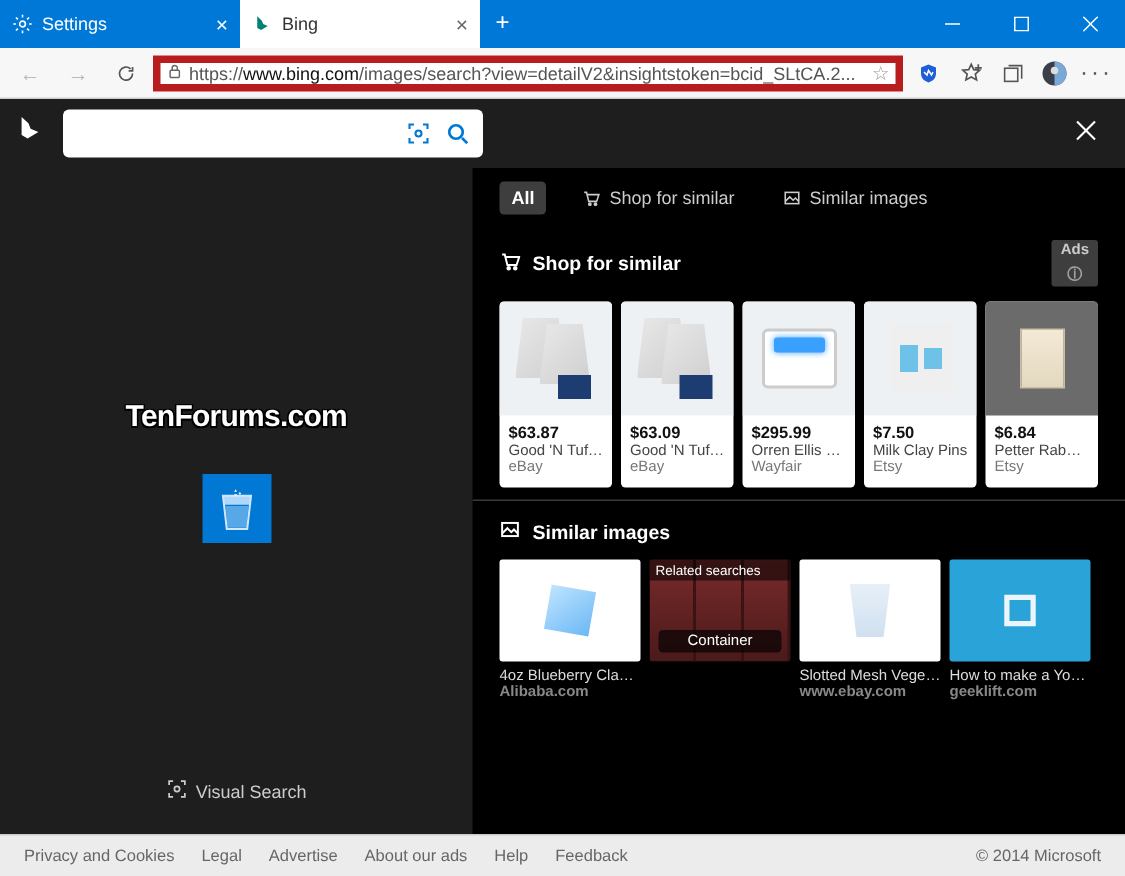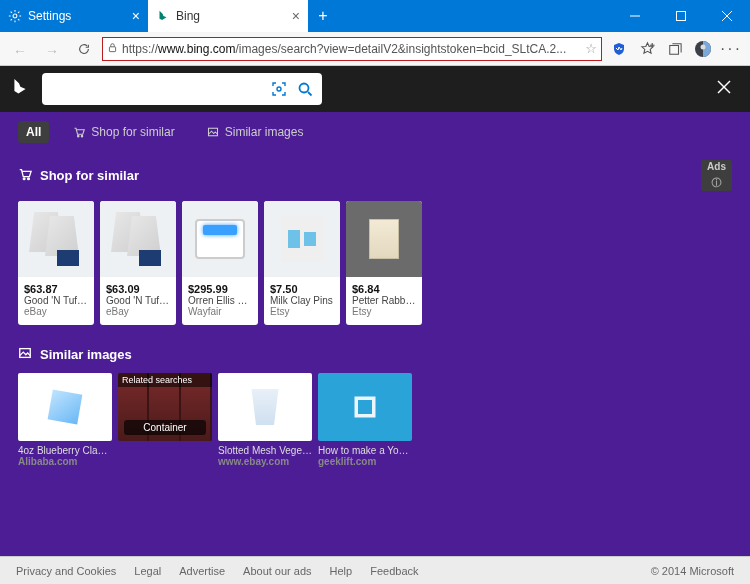--- a/index.html
+++ b/index.html
@@ -1,35 +1,35 @@
 <!DOCTYPE html>
 <html><head>
 <meta charset="utf-8">
 <style>
   * { box-sizing: border-box; margin: 0; padding: 0; font-family: "Segoe UI", Arial, sans-serif; }
   body { width: 750px; height: 584px; background: #1a1a1a; overflow: hidden; position: relative; }
 
   
   .titlebar { height: 32px; background: #0078d7; display: flex; align-items: stretch; }
   .tab { display: flex; align-items: center; gap: 6px; padding: 0 8px; font-size: 12px; color: #fff; min-width: 0; }
-  .tab.inactive { width: 148px; background: #0078d7; }
+  .tab.inactive { width: 160px; background: #0078d7; }
   .tab.active { width: 160px; background: #fff; color: #333; }
   .tab .icon { width: 14px; height: 14px; display: flex; align-items: center; justify-content: center; flex-shrink: 0; }
   .tab .label { flex: 1; white-space: nowrap; overflow: hidden; text-overflow: ellipsis; }
   .tab .close { font-size: 14px; cursor: pointer; flex-shrink: 0; }
   .newtab { width: 30px; display: flex; align-items: center; justify-content: center; color: #fff; font-size: 16px; cursor: pointer; }
   .titlebar-spacer { flex: 1; }
   .winbtns { display: flex; }
   .winbtn { width: 46px; display: flex; align-items: center; justify-content: center; color: #fff; cursor: pointer; }
 
   
   .addrbar { height: 34px; background: #f7f7f7; border-bottom: 1px solid #ccc; display: flex; align-items: center; gap: 4px; padding: 0 6px; }
   .addrbtn { width: 28px; height: 28px; display: flex; align-items: center; justify-content: center; color: #555; cursor: pointer; font-size: 14px; }
   .addrbtn.disabled { color: #bbb; cursor: default; }
-  .urlbox { flex: 1; height: 24px; background: #fff; border: 1px solid #b91c1c; display: flex; align-items: center; font-size: 12px; color: #666; padding: 0 4px; gap: 4px; overflow: hidden; }
+  .urlbox { flex: 1; height: 24px; background: #fff; border: 5px solid #b91c1c; display: flex; align-items: center; font-size: 12px; color: #666; padding: 0 4px; gap: 4px; overflow: hidden; }
   .urlbox .lock { color: #666; }
   .urlbox .urltext { flex: 1; white-space: nowrap; overflow: hidden; text-overflow: ellipsis; color: #555; }
   .urlbox .urltext .domain { color: #111; }
   .addricons { display: flex; align-items: center; gap: 2px; }
   .addricon { width: 26px; height: 26px; display: flex; align-items: center; justify-content: center; cursor: pointer; }
 
   
   .bingheader { height: 46px; background: #1e1e1e; display: flex; align-items: center; padding: 0 12px; gap: 10px; }
   .binglogo { color: #fff; font-weight: bold; font-size: 20px; width: 20px; }
   .searchbox { width: 280px; height: 32px; background: #fff; border-radius: 4px; display: flex; align-items: center; padding: 0 6px; gap: 4px; }
@@ -39,21 +39,21 @@
   .bigclose { color: #fff; font-size: 18px; cursor: pointer; padding: 6px; }
 
   
   .content { display: flex; height: calc(584px - 32px - 34px - 46px - 28px); background: #1e1e1e; }
   .leftpane { width: 315px; display: flex; flex-direction: column; align-items: center; justify-content: center; position: relative; }
   .watermark { position: absolute; top: 155px; color: #fff; font-weight: 900; font-size: 20px; font-family: Arial, sans-serif; text-shadow: 1px 1px 0 #000, -1px -1px 0 #000, 1px -1px 0 #000, -1px 1px 0 #000; letter-spacing: -0.5px; }
   .recycle { width: 46px; height: 46px; background: #0078d4; display: flex; align-items: center; justify-content: center; margin-top: 10px; }
   .recycle svg { width: 34px; height: 34px; }
   .vsearch { position: absolute; bottom: 20px; color: #ccc; font-size: 12px; display: flex; align-items: center; gap: 6px; cursor: pointer; }
 
-  .rightpane { flex: 1; background: #4c1d95; overflow: hidden; padding: 0; }
+  .rightpane { flex: 1; background: #000000; overflow: hidden; padding: 0; }
   .tabs { height: 40px; display: flex; align-items: center; gap: 16px; padding: 0 18px; font-size: 12px; }
   .tabs .t { color: #ccc; cursor: pointer; display: flex; align-items: center; gap: 6px; padding: 4px 8px; border-radius: 3px; }
   .tabs .t.active { background: #3e3e3e; color: #fff; font-weight: 600; }
   .tabs .t .ti { width: 12px; height: 12px; }
 
   .section { padding: 8px 18px; }
   .sechead { display: flex; align-items: center; gap: 8px; color: #fff; font-size: 13px; font-weight: 600; margin-bottom: 10px; }
   .sechead .spacer2 { flex: 1; }
   .ads { background: #3e3e3e; color: #ccc; font-size: 10px; padding: 1px 6px; border-radius: 2px; display: flex; align-items: center; gap: 4px; flex-direction: column; }
 
@@ -216,20 +216,42 @@
   <div class="bigclose">
     <svg width="16" height="16" viewBox="0 0 16 16" stroke="#fff" stroke-width="1.4">
         <line x1="2" y1="2" x2="14" y2="14"></line>
         <line x1="14" y1="2" x2="2" y2="14"></line>
       </svg>
   </div>
 </div>
 
 <div class="content">
 
+  <div class="leftpane">
+    <div class="watermark">TenForums.com</div>
+    <div class="recycle">
+      <svg viewBox="0 0 40 40">
+          <path d="M9 10 L31 10 L28 36 L12 36 Z" fill="none" stroke="#cfe8ff" stroke-width="1.6"></path>
+          <path d="M9 10 L31 10 L29.8 17 L10.2 17 Z" fill="#cfe8ff" opacity="0.85"></path>
+          <path d="M11 18 L29 18 L27.5 35 L12.5 35 Z" fill="#9ecff5" opacity="0.55"></path>
+          <g transform="translate(20 8) scale(0.28)" fill="#fff">
+            <path d="M-8 -4 l4 -7 l4 7 z M8 -4 l4 7 l-8 0 z M-4 10 l-4 -7 l8 0 z"></path>
+          </g>
+        </svg>
+    </div>
+    <div class="vsearch">
+      <span>
+        <svg width="14" height="14" viewBox="0 0 16 16" fill="none" stroke="#ccc" stroke-width="1.3">
+            <path d="M2 5V2h3M14 5V2h-3M2 11v3h3M14 11v3h-3"></path>
+            <circle cx="8" cy="8" r="2"></circle>
+          </svg>
+      </span>
+      <span>Visual Search</span>
+    </div>
+  </div>
 
   <div class="rightpane">
     <div class="tabs">
       <div class="t active">
           <span>All</span>
         </div>
       <div class="t">
         <span class="ti"><svg width="12" height="12" viewBox="0 0 16 16" fill="none" stroke="#ccc" stroke-width="1.4">
               <path d="M2 3h2l2 8h7l2-6H5"></path>
               <circle cx="7" cy="13.5" r="1" fill="#ccc"></circle>

